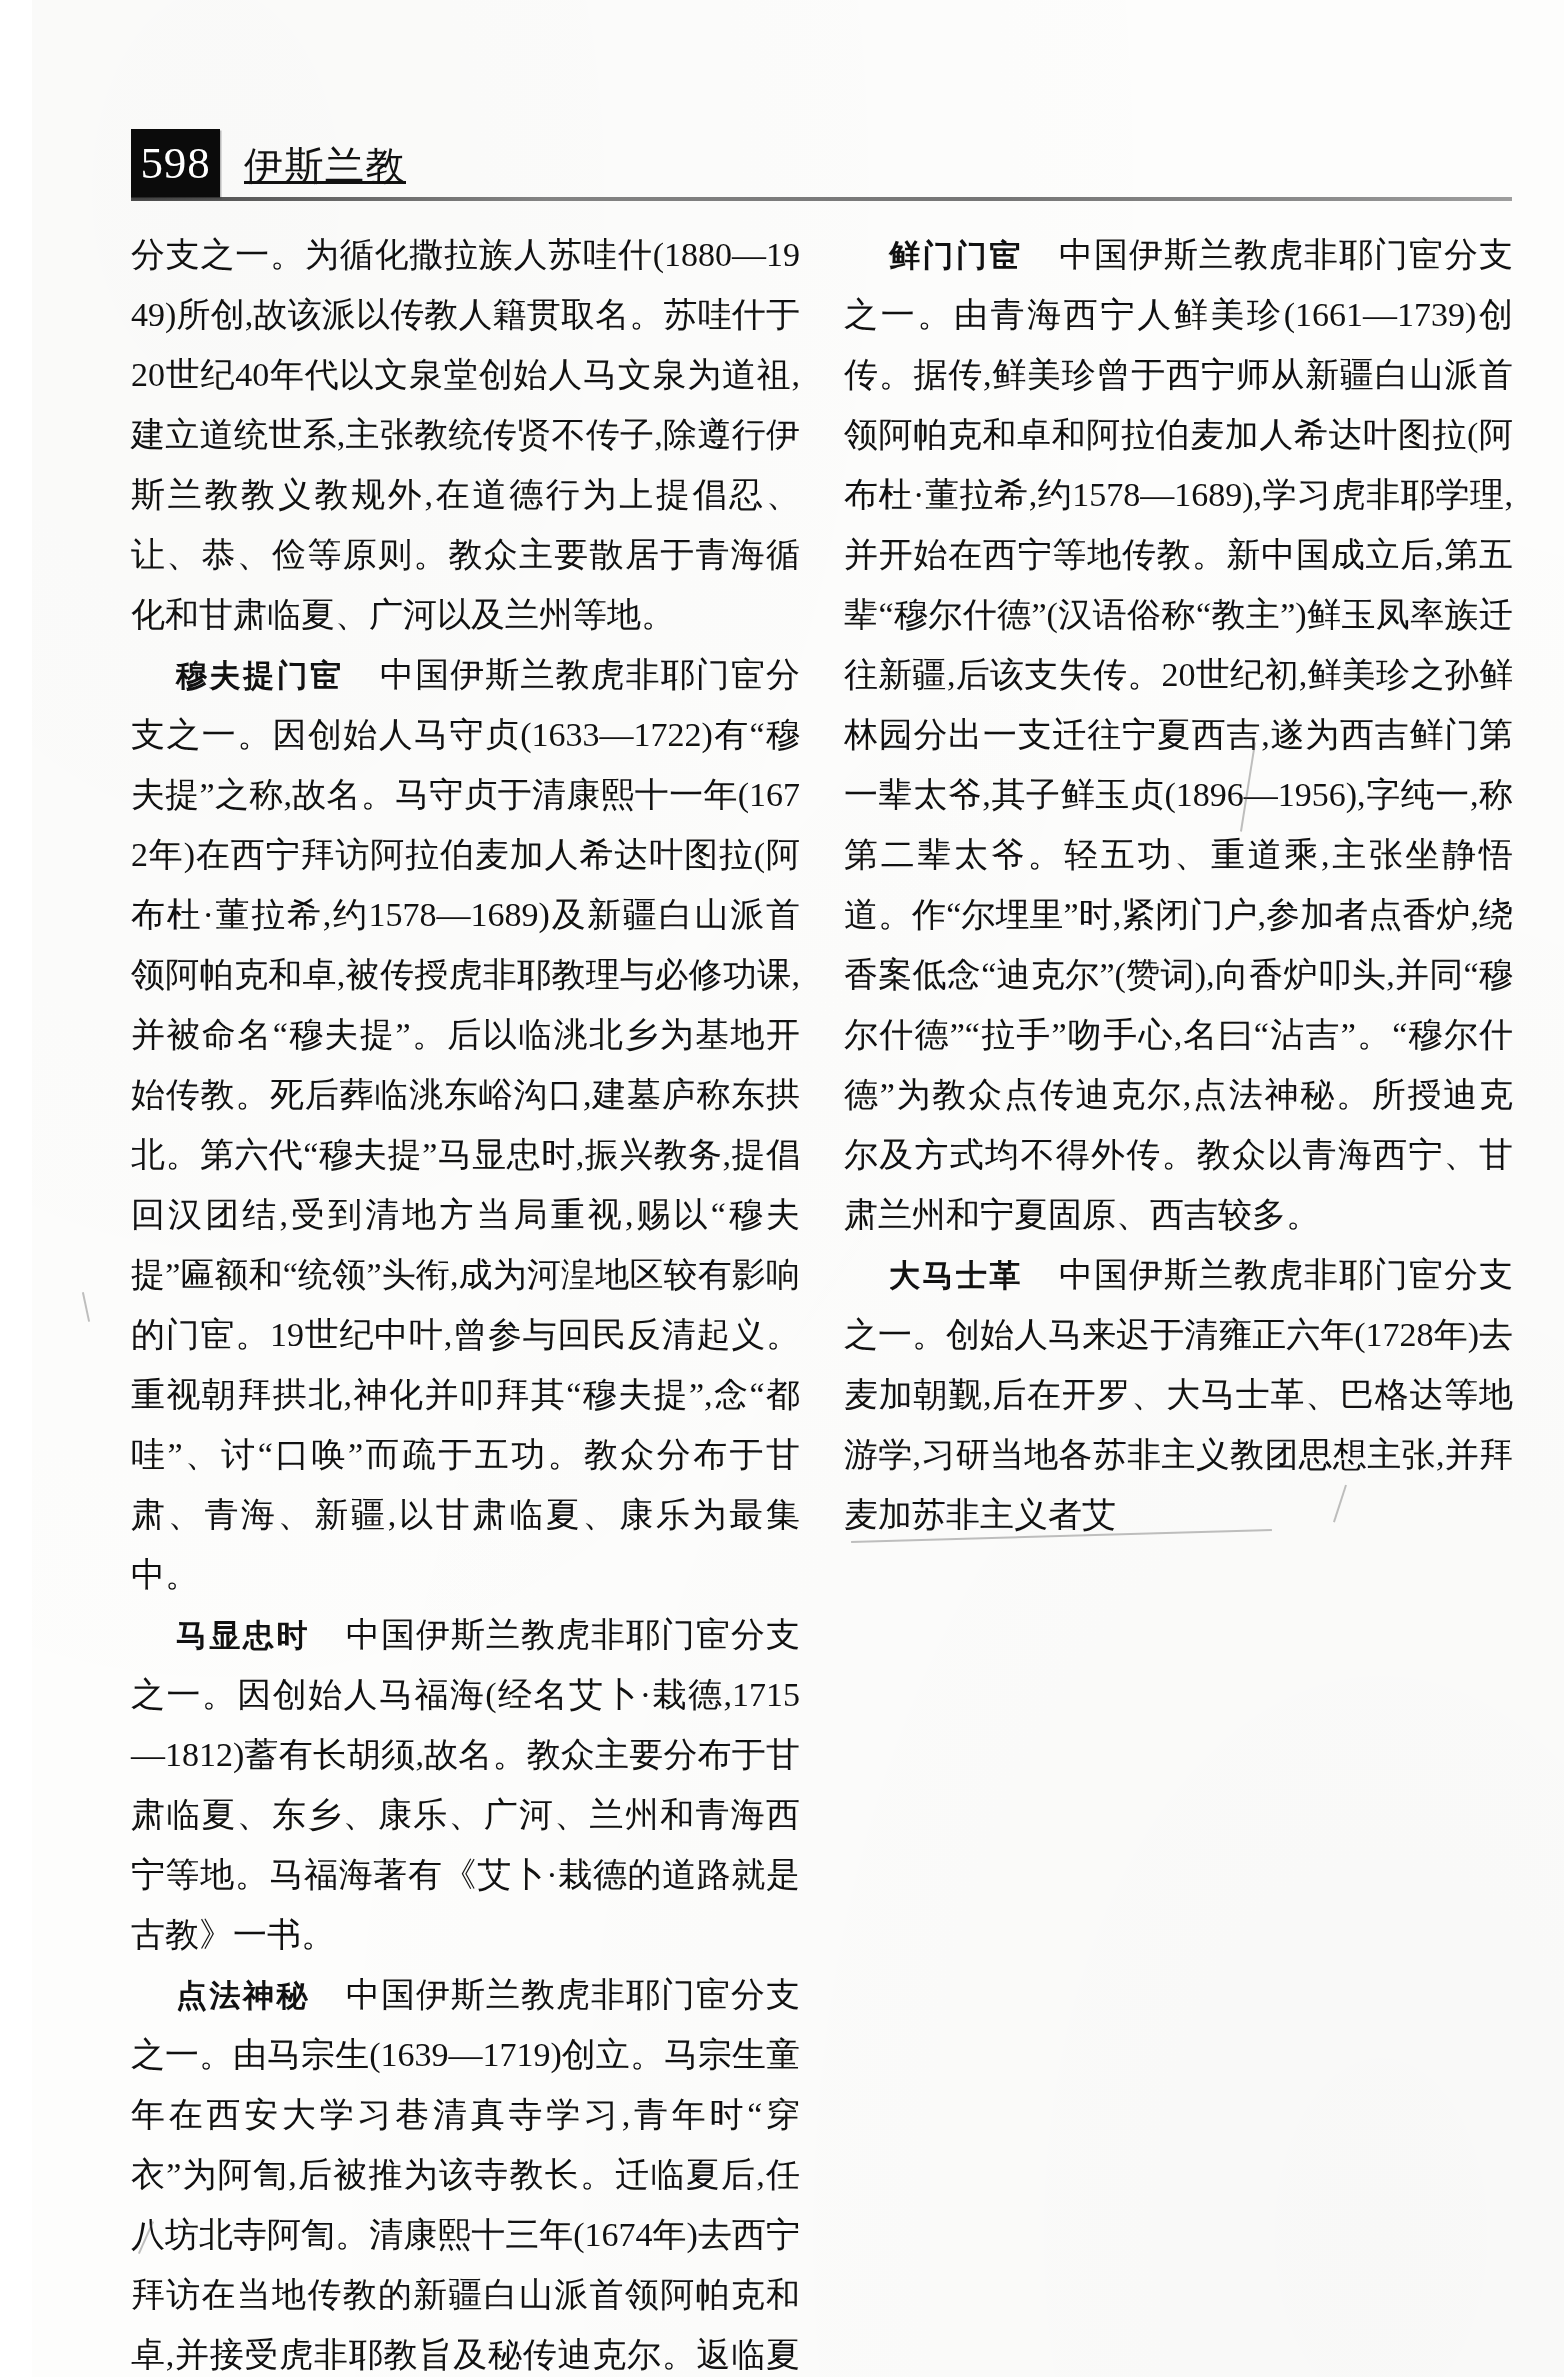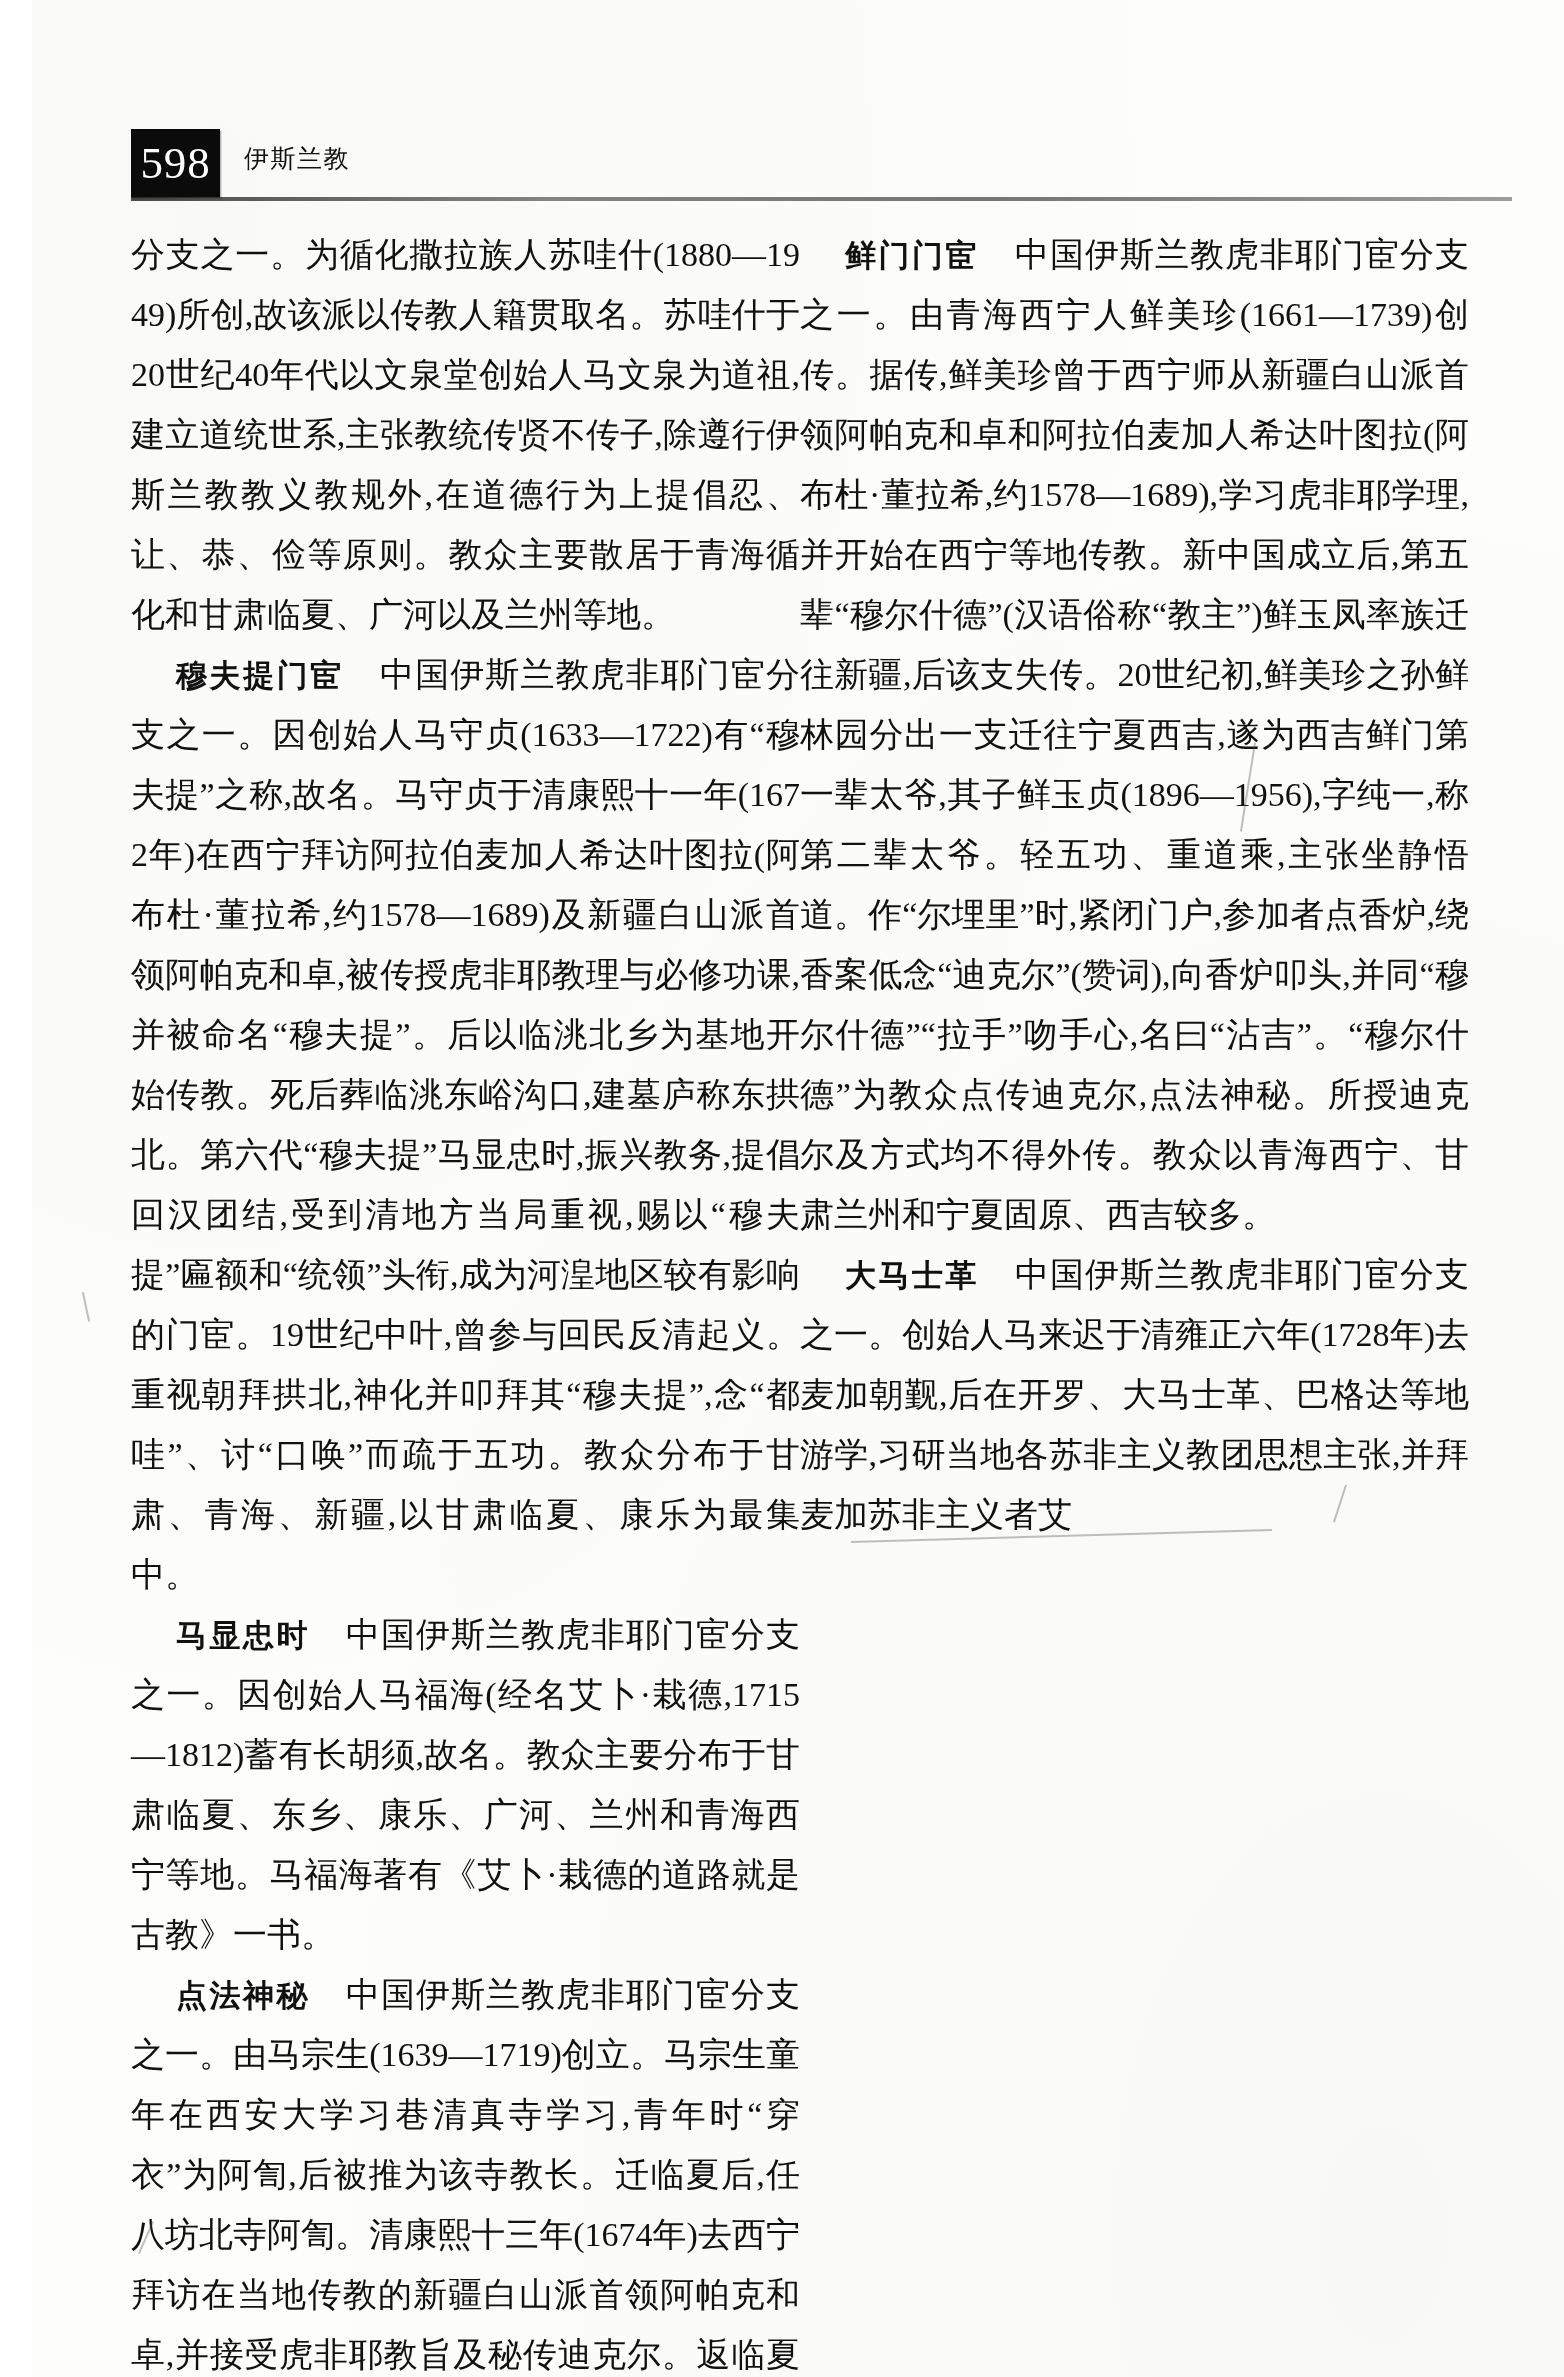--- a/index.html
+++ b/index.html
@@ -56,46 +56,48 @@
     font-family: "Liberation Serif", "DejaVu Serif", serif;
     font-size: 45px;
     letter-spacing: 0.8px;
     line-height: 1;
     box-shadow: 1.5px 1.5px 0 rgba(0,0,0,0.25);
   }
   .runhead-title {
     position: absolute;
     left: 113px;
     top: 16.5px;
-    font-size: 25px;
+    font-size: 39px;
     line-height: 1;
     letter-spacing: 1.5px;
     color: #121212;
     font-family: "DejaVu Sans", "Liberation Sans", sans-serif;
     font-weight: 400;
+    text-decoration: underline;
   }
   .runhead-rule {
     position: absolute;
     left: 0px;
     top: 68px;
     width: 1381px;
     height: 3.8px;
     background: linear-gradient(to right,
         #2b2b2b 0%, #3a3a3a 6%, #6e6e6e 30%, #5d5d5d 62%, #7a7a7a 88%, #8d8d8d 100%);
     opacity: 0.85;
   }
 
   
   .body-cols {
     position: absolute;
     left: 99px;
     top: 225px;
     width: 1382px;
     height: 2103px;
     display: flex;
+    gap: 44px;
   }
   .col {
     width: 669px;
     flex: 0 0 669px;
   }
 
   p.para {
     margin: 0;
     font-size: 34px;
     line-height: 60px;

